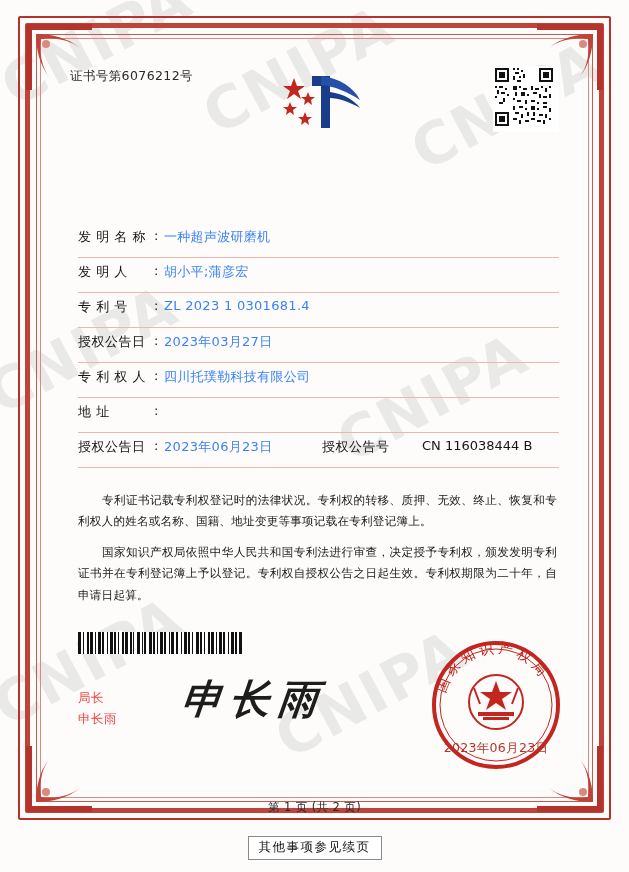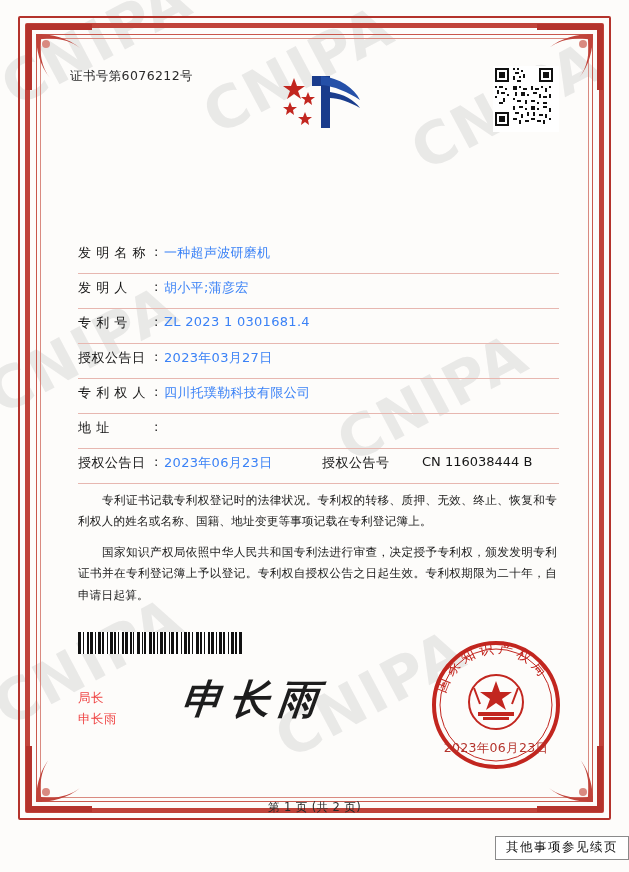--- a/index.html
+++ b/index.html
@@ -141,21 +141,21 @@
     font-family: "DejaVu Serif", "Liberation Serif", serif;
     font-weight: bold;
     text-indent: 9px;
   }
 
   
   .fields {
     position: absolute;
     left: 78px;
     right: 70px;
-    top: 240px;
+    top: 224px;
   }
   .field-row {
     position: relative;
     height: 34px;
     margin-bottom: 1px;
   }
   .f-label {
     position: absolute;
     left: 0;
     top: 4px;
@@ -288,21 +288,21 @@
     text-align: center;
     font-size: 11.5px;
     color: #2a2a2a;
     letter-spacing: 0.4px;
   }
   .footer-note {
     position: absolute;
     left: 0;
     right: 0;
     bottom: 12px;
-    text-align: right;
+    text-align: center;
   }
   .footer-note span {
     display: inline-block;
     border: 1px solid #8a8a8a;
     padding: 2px 10px 3px 10px;
     font-size: 12.5px;
     color: #111;
     letter-spacing: 1.5px;
     background: #fff;
   }

